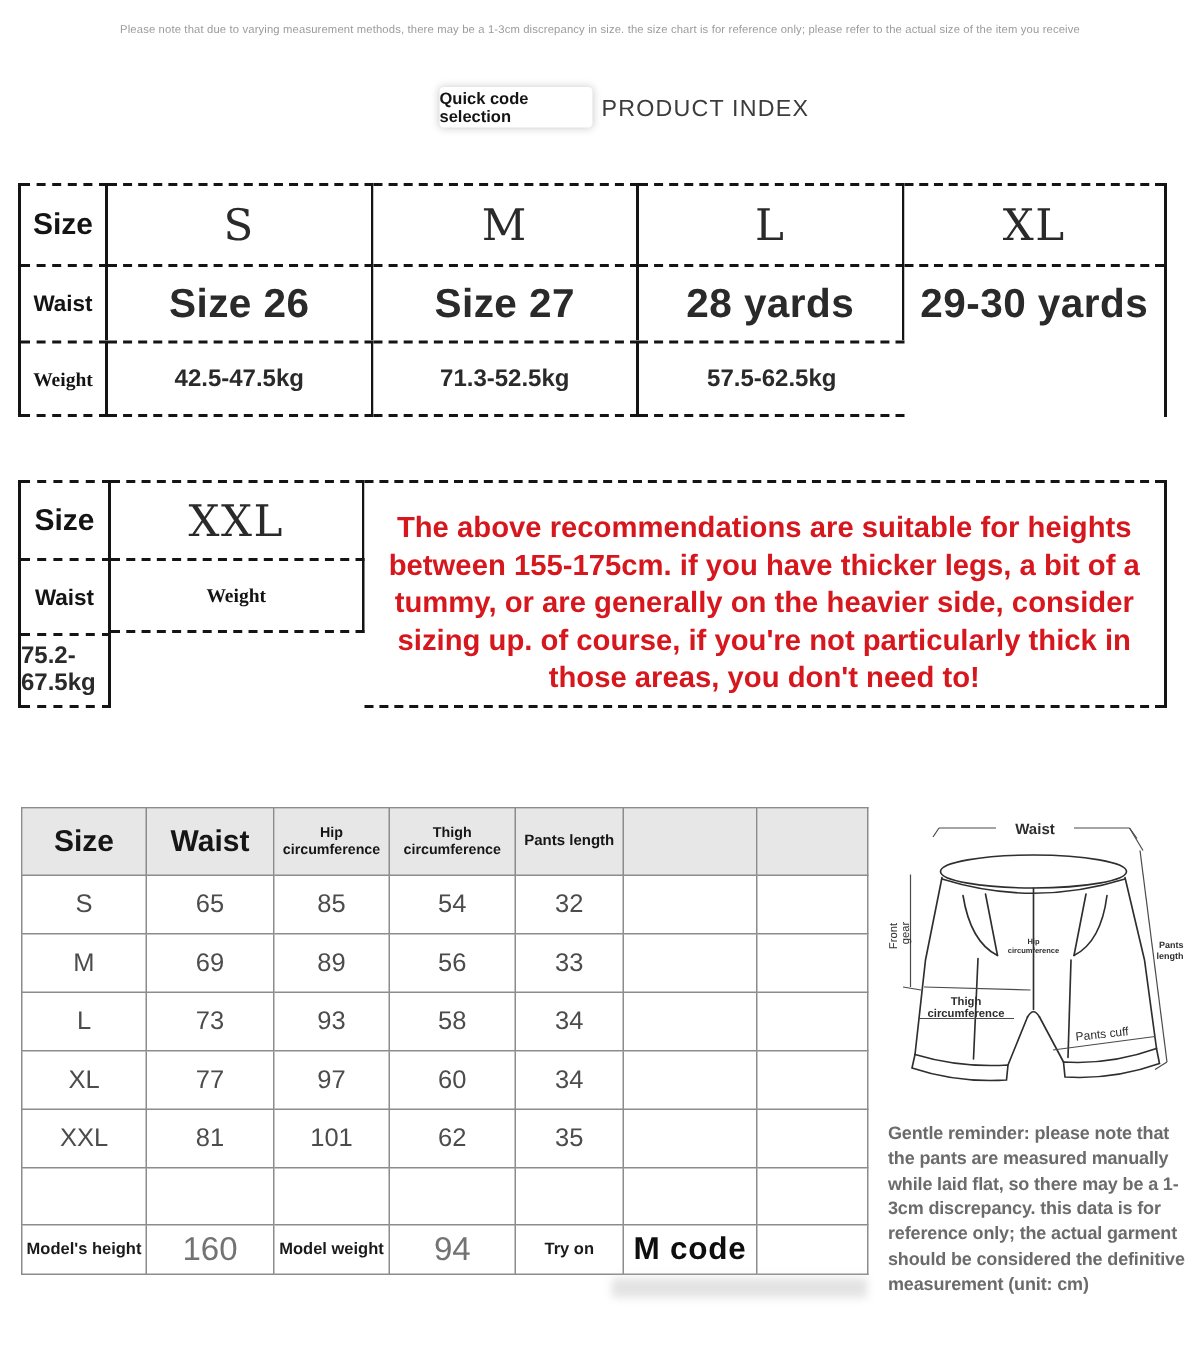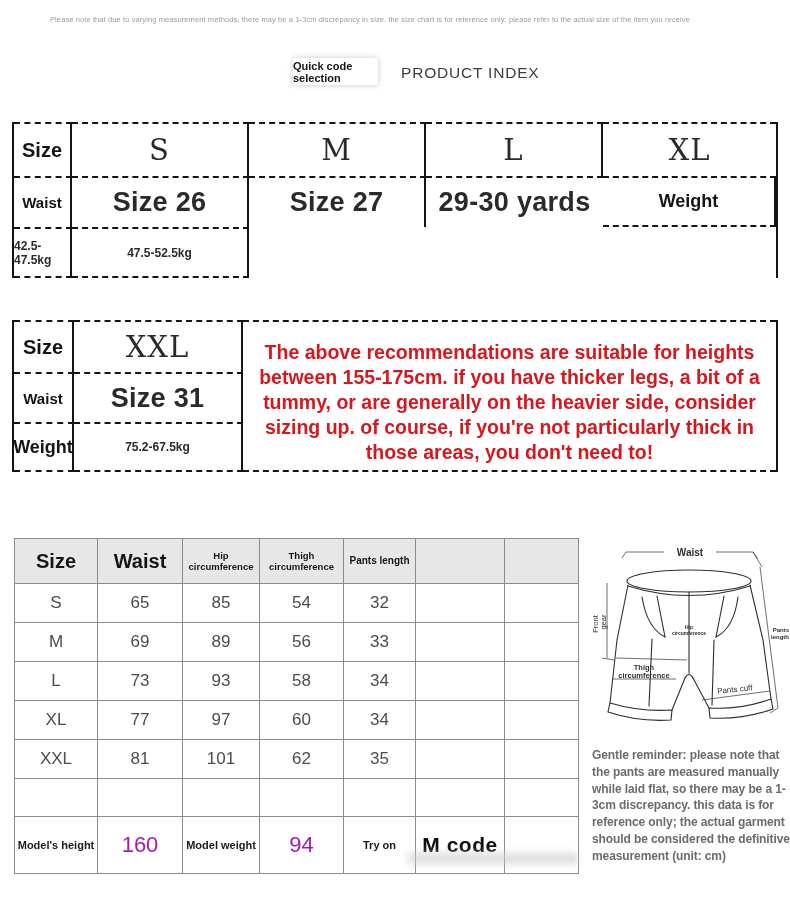--- a/index.html
+++ b/index.html
@@ -5,26 +5,26 @@
   * { margin:0; padding:0; box-sizing:border-box; }
   html,body { background:#fff; }
   .canvas {
     position:relative; width:790px; height:900px; background:#ffffff;
     font-family:"Liberation Sans", sans-serif; overflow:hidden;
   }
 
   
   .disclaimer {
     position:absolute; top:15px; left:50px; right:40px;
-    font-size:7.5px; color:#9b9b9b; letter-spacing:0.1px;
+    font-size:7.5px; color:#9b9b9b; text-align:center; letter-spacing:0.1px;
   }
 
   
   .quick-btn {
-    position:absolute; left:293px; top:58px; width:85px; height:27px;
+    position:absolute; left:293px; top:58px; width:102px; height:27px;
     background:#ffffff; border-radius:3px; box-shadow:0 0 6px rgba(0,0,0,0.22);
     display:flex; align-items:center; justify-content:center;
     font-size:11px; font-weight:bold; color:#141414;
   }
   .product-index {
     position:absolute; left:401px; top:64px;
     font-size:15.5px; letter-spacing:0.8px; color:#3c3c3c; font-weight:500;
   }
 
   
@@ -37,26 +37,26 @@
   .dc {
     display:flex; align-items:center; justify-content:center;
     border-top:2px dashed #141414; border-right:2px solid #141414;
     background:#fff;
   }
   .dc.endcol { border-right:none; }
   .dc.botrow { border-bottom:2px dashed #141414; }
   .rowlabel { font-weight:bold; color:#141414; }
   .lbl-size   { font-size:20px; }
   .lbl-waist  { font-size:15px; }
-  .lbl-weight { font-size:18px; }
+  .lbl-weight { font-size:13px;font-family:Liberation Serif, serif; }
   .serif-letter {
     font-family:"DejaVu Serif", serif; font-size:29px; color:#2a2a2a; letter-spacing:1px;
   }
   .val  { font-weight:bold; font-size:27px; color:#2a2a2a; letter-spacing:0.3px; }
-  .valw { font-weight:bold; font-size:12px; color:#2a2a2a; }
+  .valw { font-weight:bold; font-size:16px; color:#2a2a2a; }
   .note-cell { padding:4px 8px; }
   .note-text {
     font-weight:bold; font-size:19.5px; line-height:25px; text-align:center;
     color:#d7171e;
     margin-top:12px;
   }
 
   
   .mtable {
     position:absolute; left:14px; top:538px; border-collapse:collapse; table-layout:fixed;
@@ -67,24 +67,24 @@
     overflow:hidden;
   }
   .mtable thead tr { height:45px; }
   .mtable thead th { background:#e7e7e7; color:#161616; }
   .th-big   { font-size:20px; font-weight:bold; }
   .th-small { font-size:9.5px; font-weight:bold; line-height:11px; padding:0 6px; }
   .th-med   { font-size:10px; font-weight:bold; line-height:14px; }
   .mrow { height:39px; }
   .mrow td { font-size:17px; color:#4c4c4c; }
   .mrow-empty { height:38px; }
-  .mrow-footer { height:57px;padding-left:26px; }
+  .mrow-footer { height:33px;padding-left:26px; }
   .f-label { font-size:11px; font-weight:bold; line-height:12px; color:#1a1a1a; text-align:left; padding-left:7px; }
   .f-label2 { font-size:11px; font-weight:bold; color:#1a1a1a; white-space:nowrap; }
-  .f-num  { font-size:22px; color:#a21caf; }
+  .f-num  { font-size:22px; color:#737373; }
   .f-mcode { font-size:21px; font-weight:bold; color:#0e0e0e; letter-spacing:0.5px; }
 
   
   .blur-strip {
     position:absolute; left:408px; top:852px; width:170px; height:13px;
     background:#cccccc; filter:blur(3px); opacity:0.55;
   }
 
   
   .diagram { position:absolute; left:592px; top:540px; }
@@ -112,35 +112,36 @@
   <div class="dash-table t1">
     <div class="dc rowlabel lbl-size">Size</div>
     <div class="dc serif-letter">S</div>
     <div class="dc serif-letter">M</div>
     <div class="dc serif-letter">L</div>
     <div class="dc serif-letter endcol">XL</div>
 
     <div class="dc rowlabel lbl-waist">Waist</div>
     <div class="dc val">Size 26</div>
     <div class="dc val">Size 27</div>
+    <div class="dc val">28 yards</div>
     <div class="dc val endcol">29-30 yards</div>
 
     <div class="dc botrow rowlabel lbl-weight">Weight</div>
     <div class="dc botrow valw">42.5-47.5kg</div>
-    <div class="dc botrow valw">47.5-52.5kg</div>
+    <div class="dc botrow valw">71.3-52.5kg</div>
+    <div class="dc botrow valw endcol">57.5-62.5kg</div>
   </div>
 
   <div class="dash-table t2">
     <div class="dc rowlabel lbl-size">Size</div>
     <div class="dc serif-letter">XXL</div>
     <div class="dc endcol botrow note-cell" style="grid-column:3; grid-row:1 / span 3;">
       <div class="note-text">The above recommendations are suitable for heights between 155-175cm. if you have thicker legs, a bit of a tummy, or are generally on the heavier side, consider sizing up. of course, if you're not particularly thick in those areas, you don't need to!</div>
     </div>
     <div class="dc rowlabel lbl-waist">Waist</div>
-    <div class="dc val">Size 31</div>
     <div class="dc botrow rowlabel lbl-weight">Weight</div>
     <div class="dc botrow valw">75.2-67.5kg</div>
   </div>
 
   <table class="mtable">
     <colgroup>
       <col style="width:83px">
         <col style="width:85px">
         <col style="width:77px">
       <col style="width:84px">

